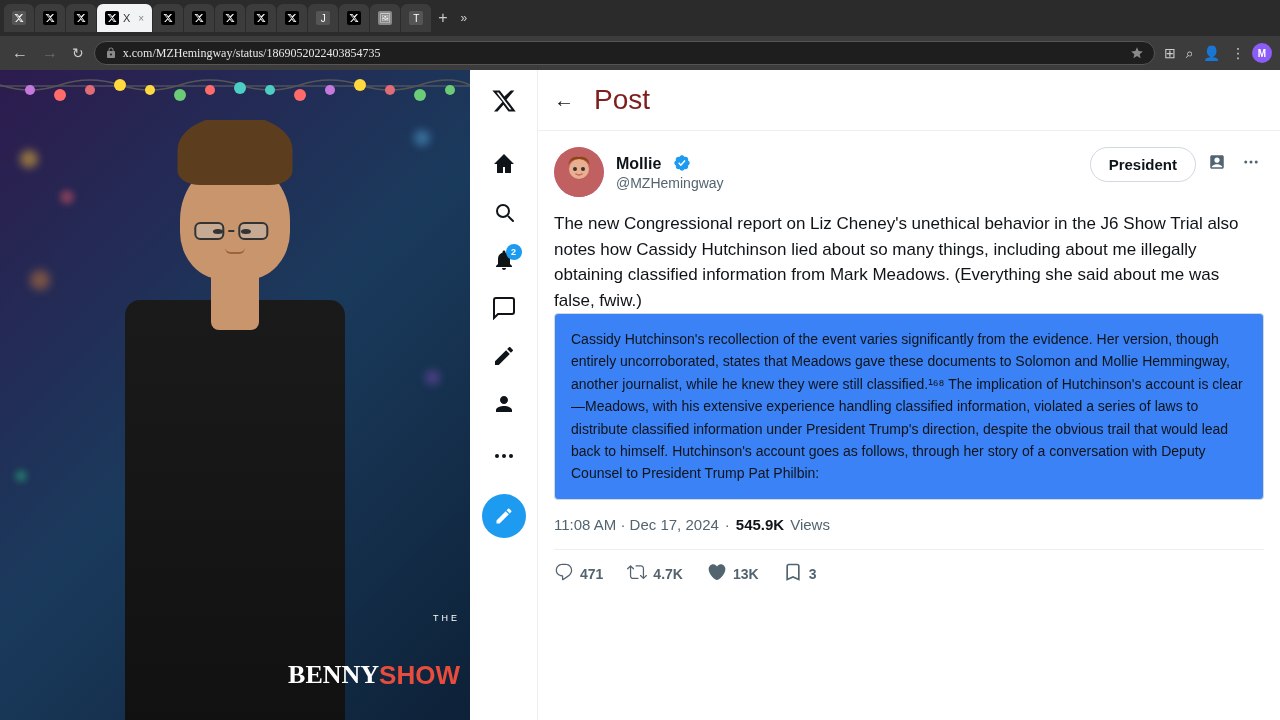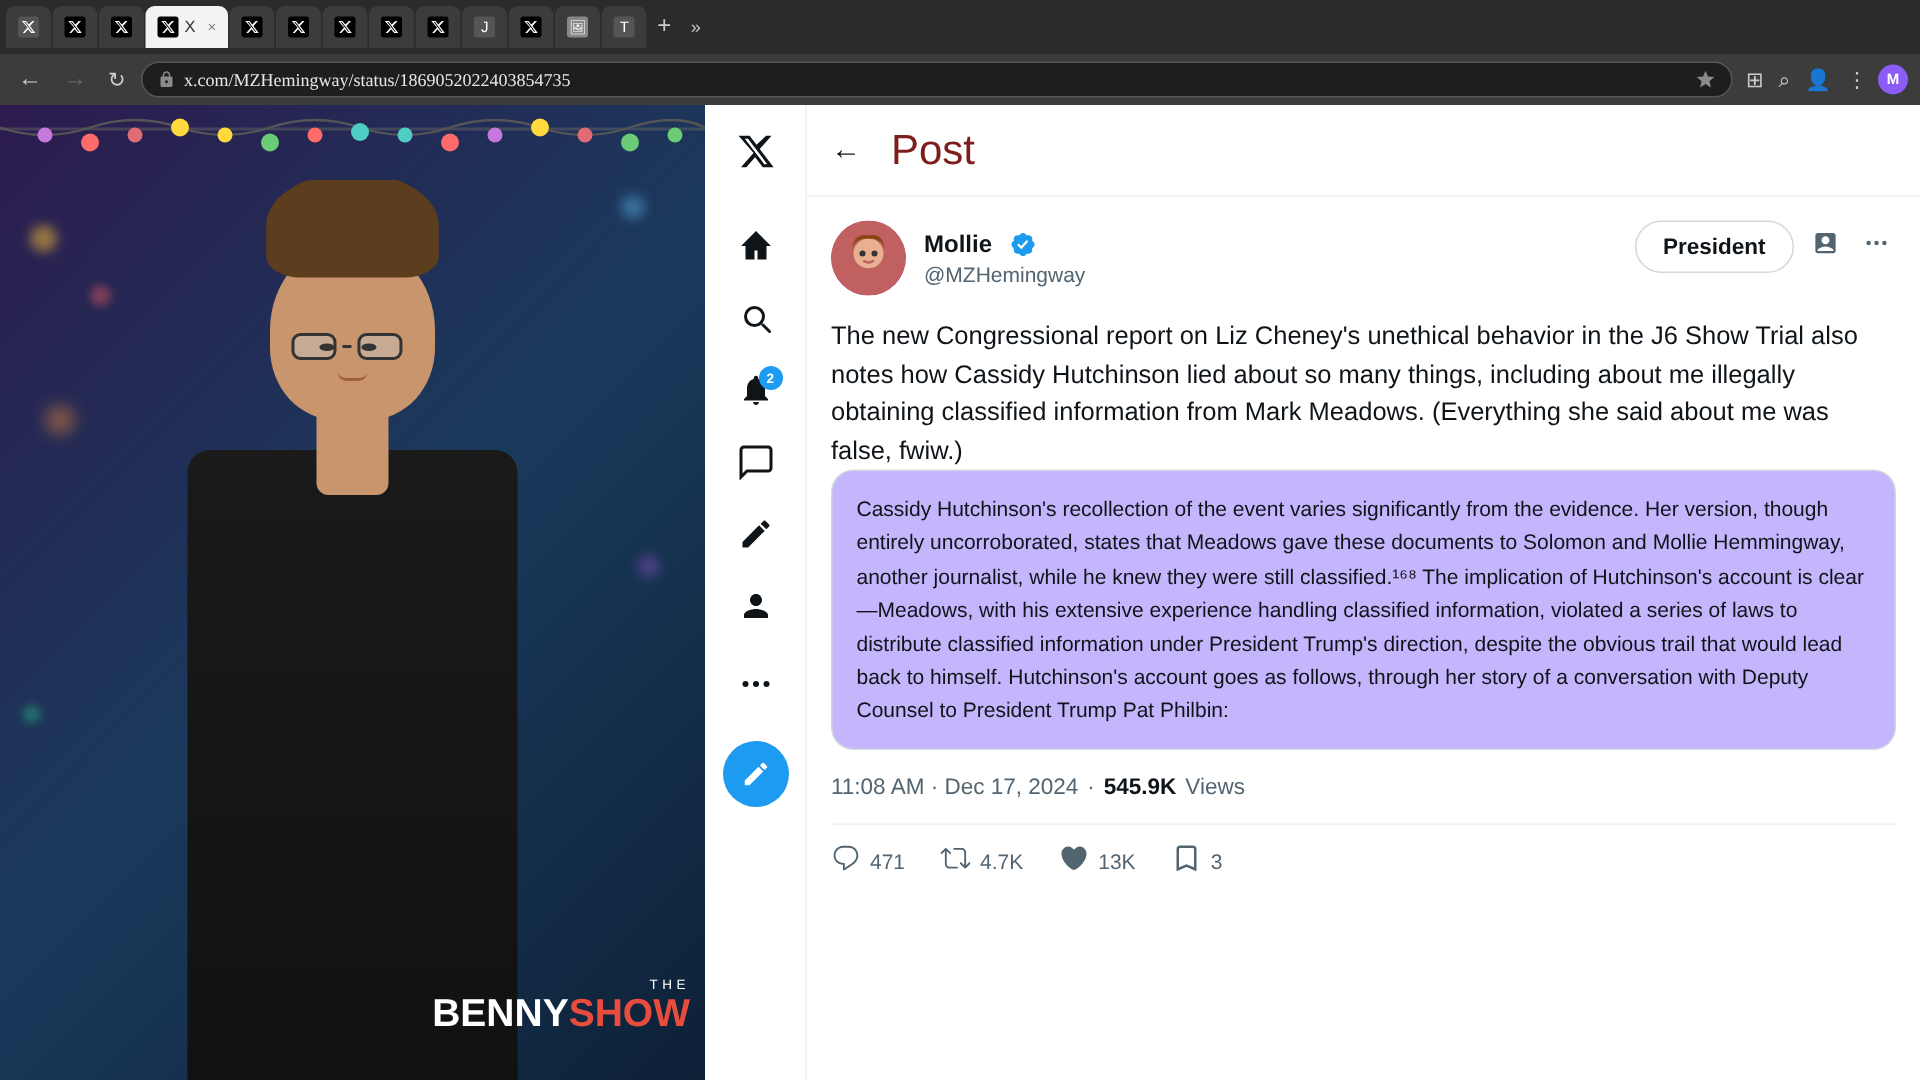--- a/index.html
+++ b/index.html
@@ -58,32 +58,32 @@
     .display-name { font-size: 16px; font-weight: 700; color: #0f1419; display: flex; align-items: center; gap: 12px; }
     .verified-badge { color: #1d9bf0; font-size: 14px; }
     .username { font-size: 14px; color: #536471; }
     .author-actions { display: flex; align-items: center; gap: 8px; }
     .subscribe-btn { background: #fff; border: 1px solid #cfd9de; border-radius: 20px; padding: 8px 18px; font-size: 15px; font-weight: 700; color: #0f1419; cursor: pointer; }
     .action-icon-btn { background: none; border: none; cursor: pointer; color: #536471; font-size: 18px; padding: 4px; }
 
     .tweet-text { font-size: 17px; line-height: 1.5; color: #0f1419; }
 
     
-    .quote-block { border: 1px solid #cfd9de; border-radius: 15px; padding: 14px 16px; margin-bottom: 16px; font-size: 14px; line-height: 1.6; color: #0f1419; background: #c4b5fd; }
+    .quote-block { border: 1px solid #cfd9de; border-radius: 4px; padding: 14px 16px; margin-bottom: 16px; font-size: 14px; line-height: 1.6; color: #0f1419; background: #3b82f6; }
 
     
     .post-meta { font-size: 15px; color: #536471; margin-bottom: 16px; display: flex; align-items: center; gap: 6px; }
     .post-meta .views { font-weight: 700; color: #0f1419; }
     .post-meta .dot { color: #536471; }
 
     
     .stats-row { display: flex; align-items: center; gap: 24px; padding: 12px 0; border-top: 1px solid #efefef; }
     .stat-item { display: flex; align-items: center; gap: 6px; color: #536471; font-size: 14px; cursor: pointer; }
     .stat-icon { font-size: 18px; }
-    .stat-count { font-weight: normal; }
+    .stat-count { font-weight: bold; }
 
     
     .post-main::-webkit-scrollbar { width: 4px; }
     .post-main::-webkit-scrollbar-track { background: transparent; }
     .post-main::-webkit-scrollbar-thumb { background: #ccc; border-radius: 2px; }
   </style>
 </head>
 <body>
 
 <div class="browser-chrome">
@@ -257,21 +257,21 @@
       <div style="position:absolute;top:80px;left:20px;width:18px;height:18px;border-radius:50%;background:rgba(255,200,50,0.5);filter:blur(4px);"></div>
       <div style="position:absolute;top:120px;left:60px;width:14px;height:14px;border-radius:50%;background:rgba(255,100,100,0.4);filter:blur(3px);"></div>
       <div style="position:absolute;top:60px;right:40px;width:16px;height:16px;border-radius:50%;background:rgba(100,200,255,0.4);filter:blur(4px);"></div>
       <div style="position:absolute;top:200px;left:30px;width:20px;height:20px;border-radius:50%;background:rgba(255,150,50,0.4);filter:blur(5px);"></div>
       <div style="position:absolute;top:300px;right:30px;width:15px;height:15px;border-radius:50%;background:rgba(200,100,255,0.3);filter:blur(4px);"></div>
       <div style="position:absolute;top:400px;left:15px;width:12px;height:12px;border-radius:50%;background:rgba(50,255,150,0.3);filter:blur(3px);"></div>
 
       <div style="position:absolute;bottom:30px;right:10px;text-align:right;font-family:Arial Black,sans-serif;line-height:1.1;">
         <div style="font-size:9px;letter-spacing:3px;color:white;font-family:Arial,sans-serif;">THE</div>
         <div style="display:flex;gap:0;">
-          <span style="font-size:26px;font-weight:900;color:white;font-family:Liberation Sans, sans-serif;">BENNY</span>
+          <span style="font-size:26px;font-weight:900;color:white;font-family:Liberation Serif, serif;margin-top:38px;">BENNY</span>
           <div style="display:flex;flex-direction:column;justify-content:flex-end;">
             <span style="font-size:26px;font-weight:900;color:#e74c3c;font-family:Arial Black,sans-serif;">SHOW</span>
           </div>
         </div>
       </div>
     </div>
   </div>
 
   <div class="twitter-panel">
 

